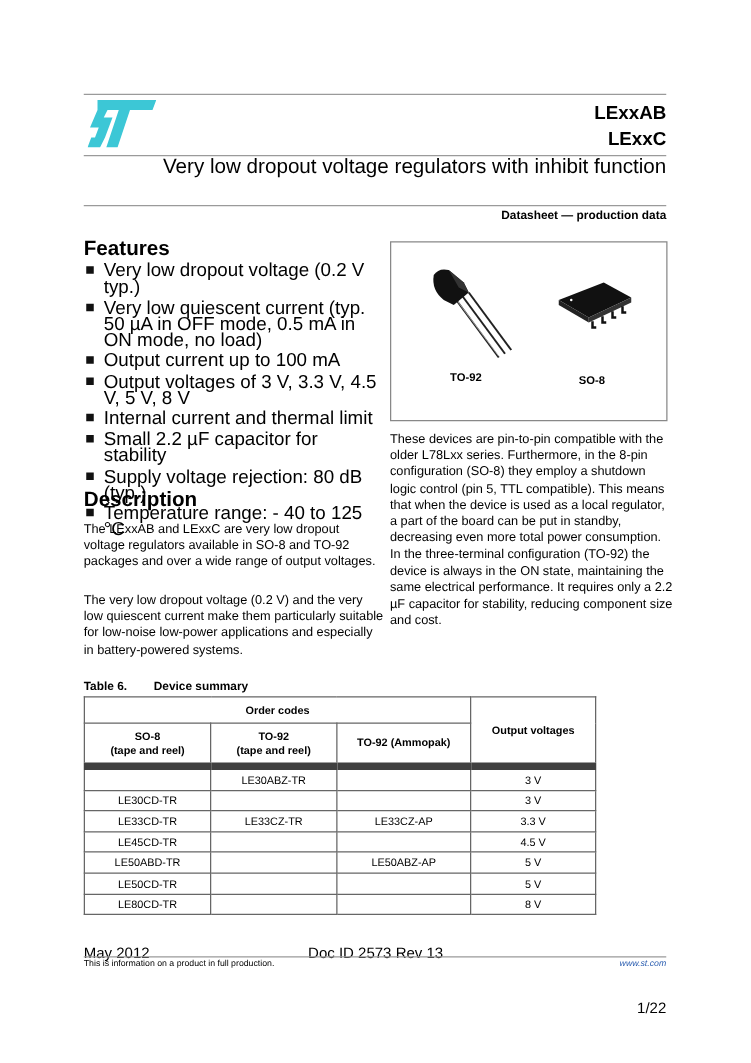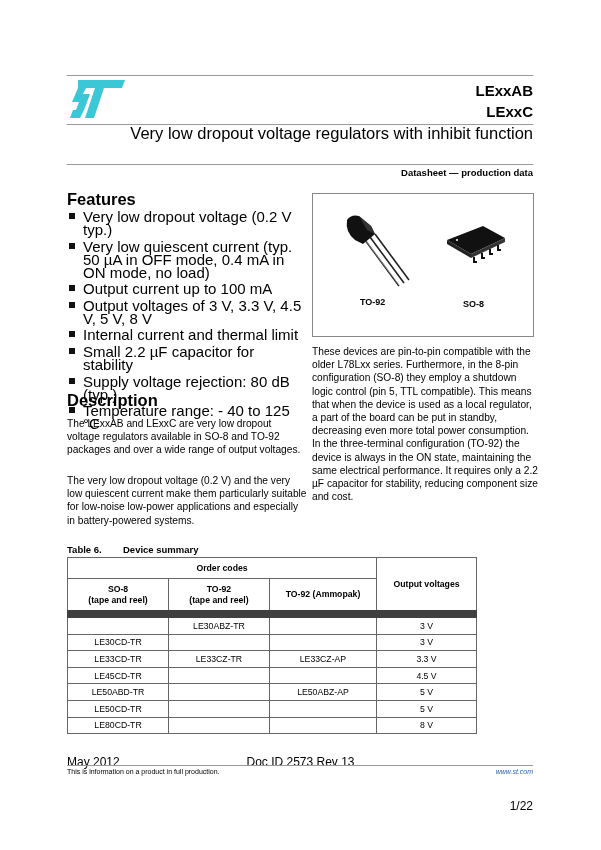--- a/index.html
+++ b/index.html
@@ -19,21 +19,21 @@
   .figbox { position: absolute; left: 312px; top: 193px; width: 220px; height: 142px; border: 1px solid #888; }
   .fig-label { position: absolute; font-size: 9px; font-weight: bold; }
   .tcap { position: absolute; left: 67px; top: 544px; font-size: 9.5px; font-weight: bold; }
   .tcap span { display: inline-block; }
   table.ds-table { position: absolute; left: 67px; top: 557px; width: 410px; border-collapse: collapse; font-size: 8.7px; }
   table.ds-table td, table.ds-table th { border: 1px solid #666; text-align: center; padding: 0; }
   table.ds-table th { font-weight: bold; }
   table.ds-table tr.r-top th { height: 20px; }
   table.ds-table tr.r-sub th { height: 31px; line-height: 11px; }
   table.ds-table tr.r-data td { height: 15.6px; }
-  table.ds-table tr.r-first td { border-top: 8px solid #404040; }
+  table.ds-table tr.r-first td { border-top: 6px solid #404040; }
   .foot { position: absolute; font-size: 12px; top: 755px; }
   .foot2 { position: absolute; font-size: 7px; top: 767px; }
   .link { color: #2a5db0; font-style: italic; }
 </style>
 </head>
 <body>
 
 <div class="hr" style="top:75px;"></div>
 
 <svg class="abs logo" viewBox="0 0 55 38">
@@ -45,21 +45,21 @@
 
 <div class="hr" style="top:124px;"></div>
 <div class="abs subtitle">Very low dropout voltage regulators with inhibit function</div>
 
 <div class="hr" style="top:164px;"></div>
 <div class="abs ds">Datasheet — production data</div>
 
 <h2 style="left:67px; top:190px;">Features</h2>
 <ul class="feat">
   <li><span class="bullet"></span><span>Very low dropout voltage (0.2 V typ.)</span></li>
-  <li><span class="bullet"></span><span>Very low quiescent current (typ. 50 µA in OFF mode, 0.4 mA in ON mode, no load)</span></li>
+  <li><span class="bullet"></span><span>Very low quiescent current (typ. 50 µA in OFF mode, 0.5 mA in ON mode, no load)</span></li>
   <li><span class="bullet"></span><span>Output current up to 100 mA</span></li>
   <li><span class="bullet"></span><span>Output voltages of 3 V, 3.3 V, 4.5 V, 5 V, 8 V</span></li>
   <li><span class="bullet"></span><span>Internal current and thermal limit</span></li>
   <li><span class="bullet"></span><span>Small 2.2 µF capacitor for stability</span></li>
   <li><span class="bullet"></span><span>Supply voltage rejection: 80 dB (typ.)</span></li>
   <li><span class="bullet"></span><span>Temperature range: - 40 to 125 °C</span></li>
 </ul>
 
 <h2 style="left:67px; top:391px;">Description</h2>
 <p class="para" style="left:67px; top:417px; width:236px;">The LExxAB and LExxC are very low dropout voltage regulators available in SO-8 and TO-92 packages and over a wide range of output voltages.</p>

